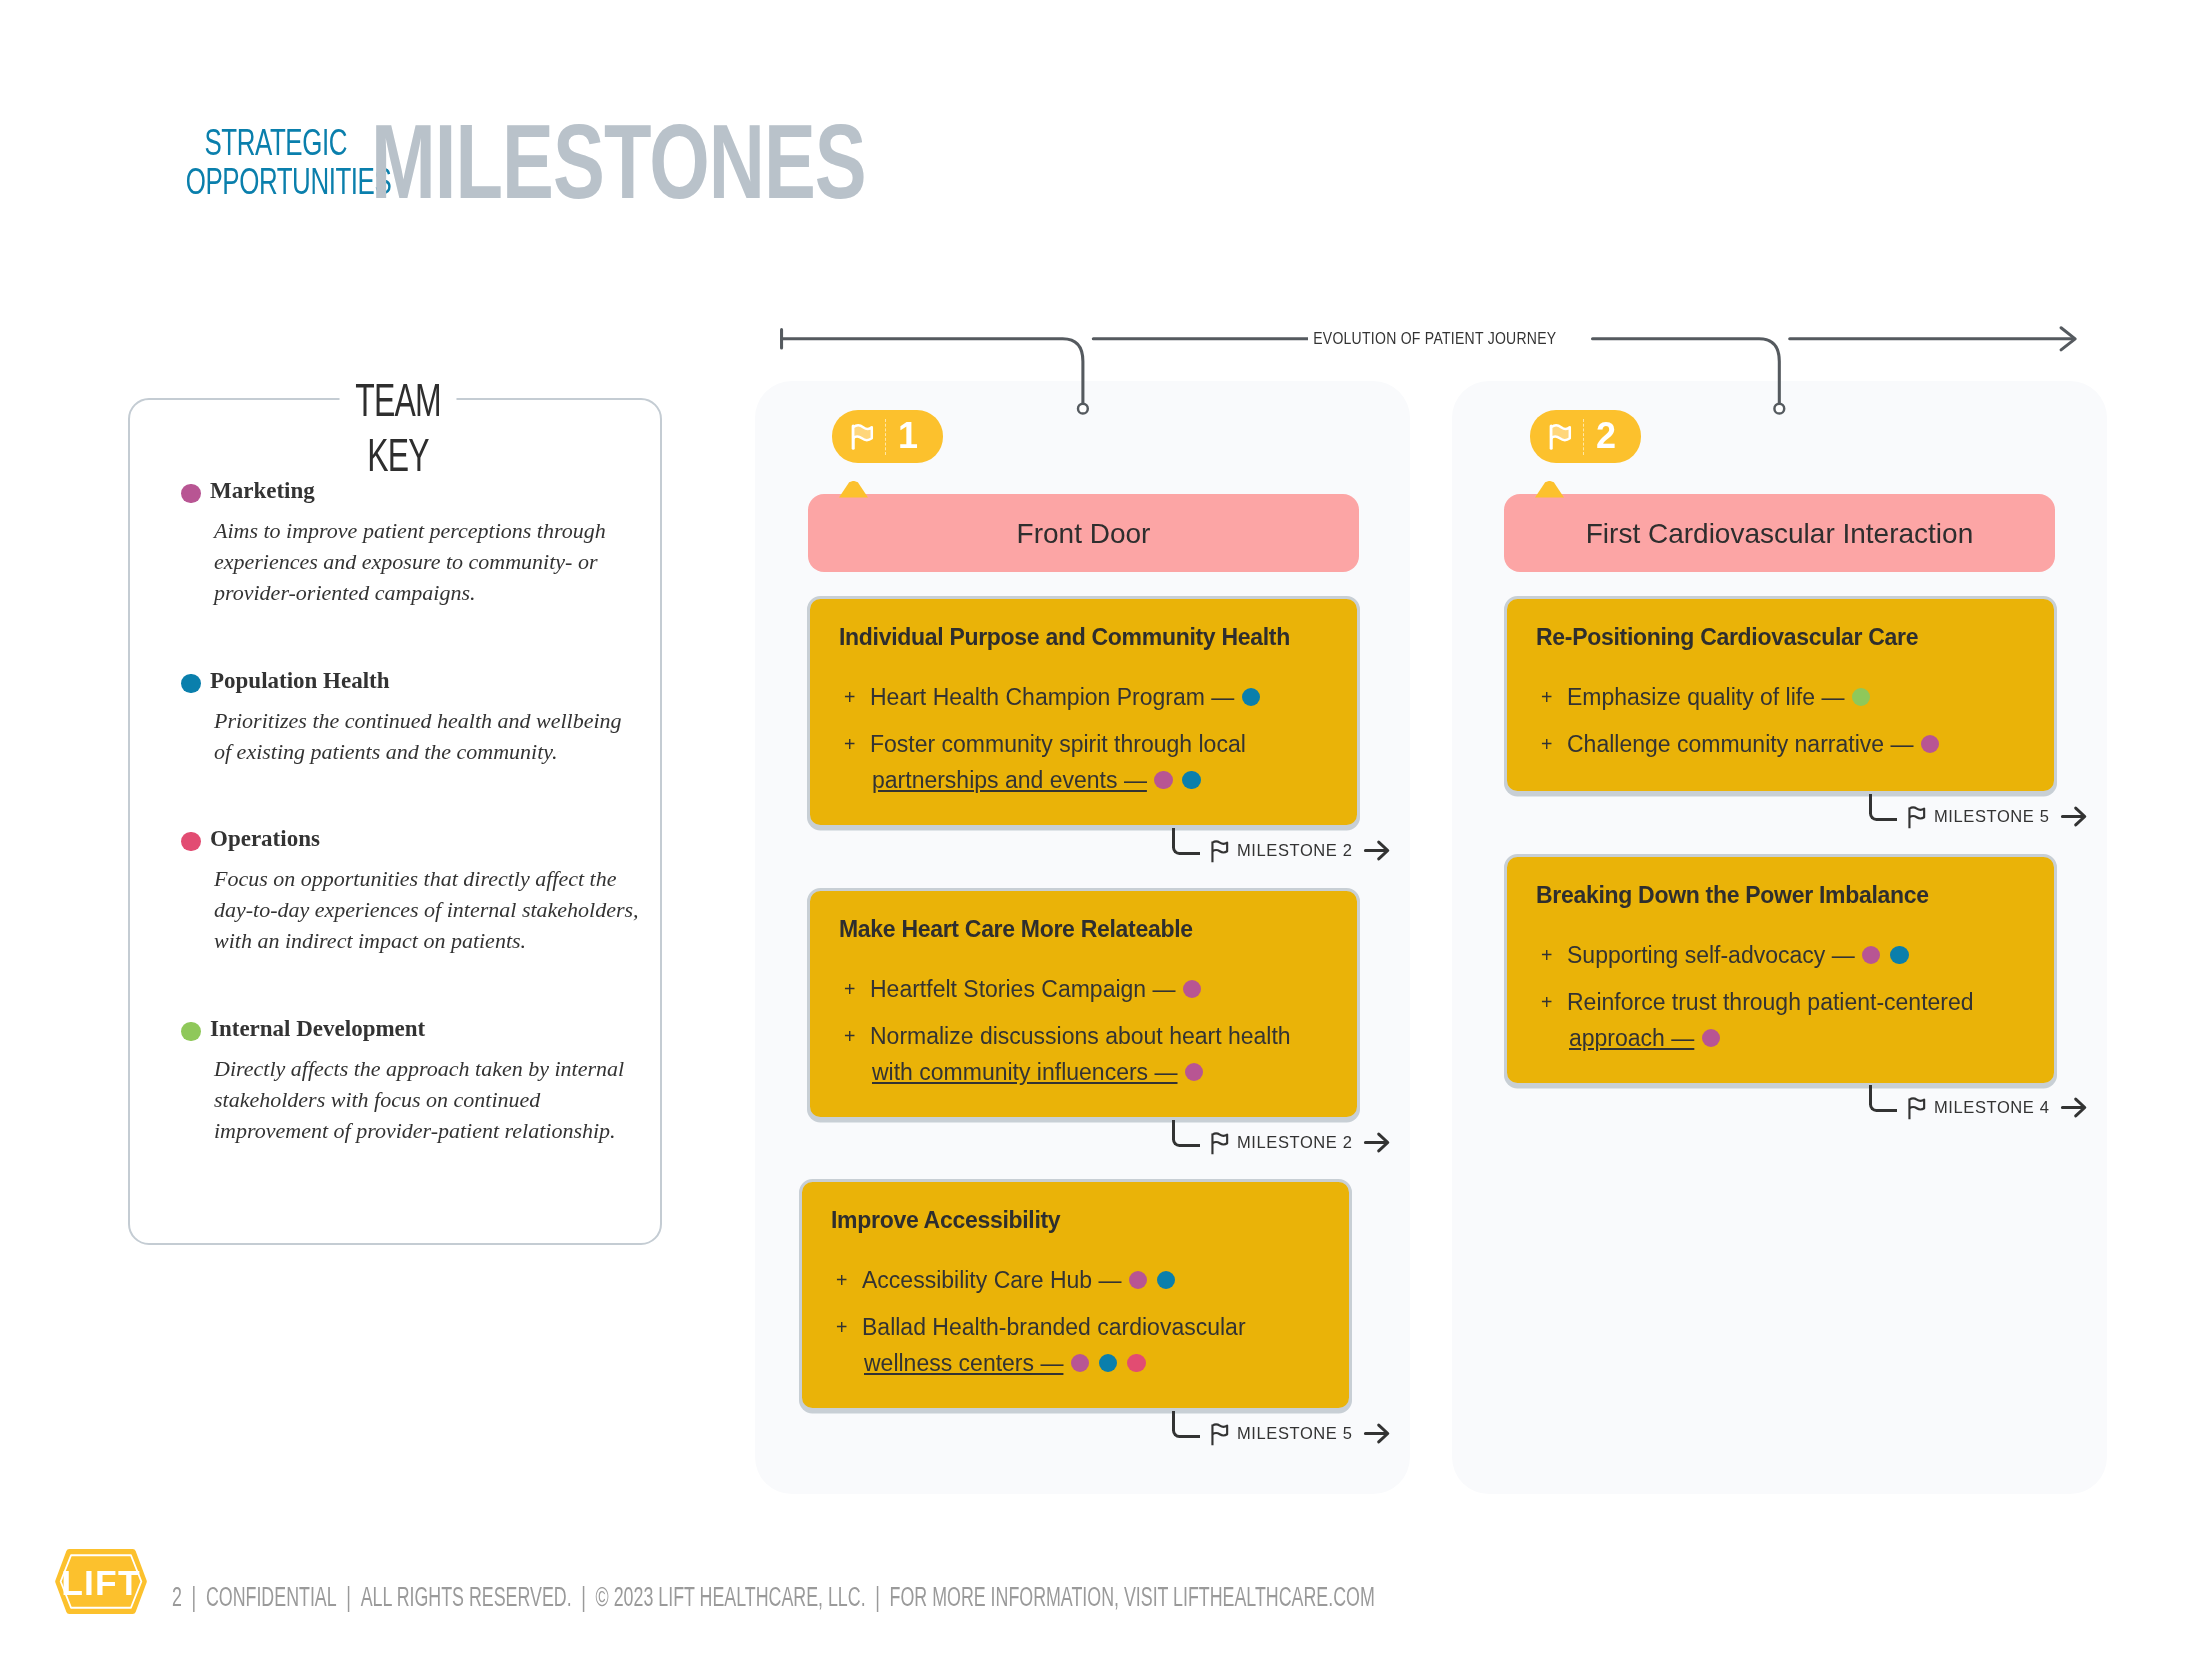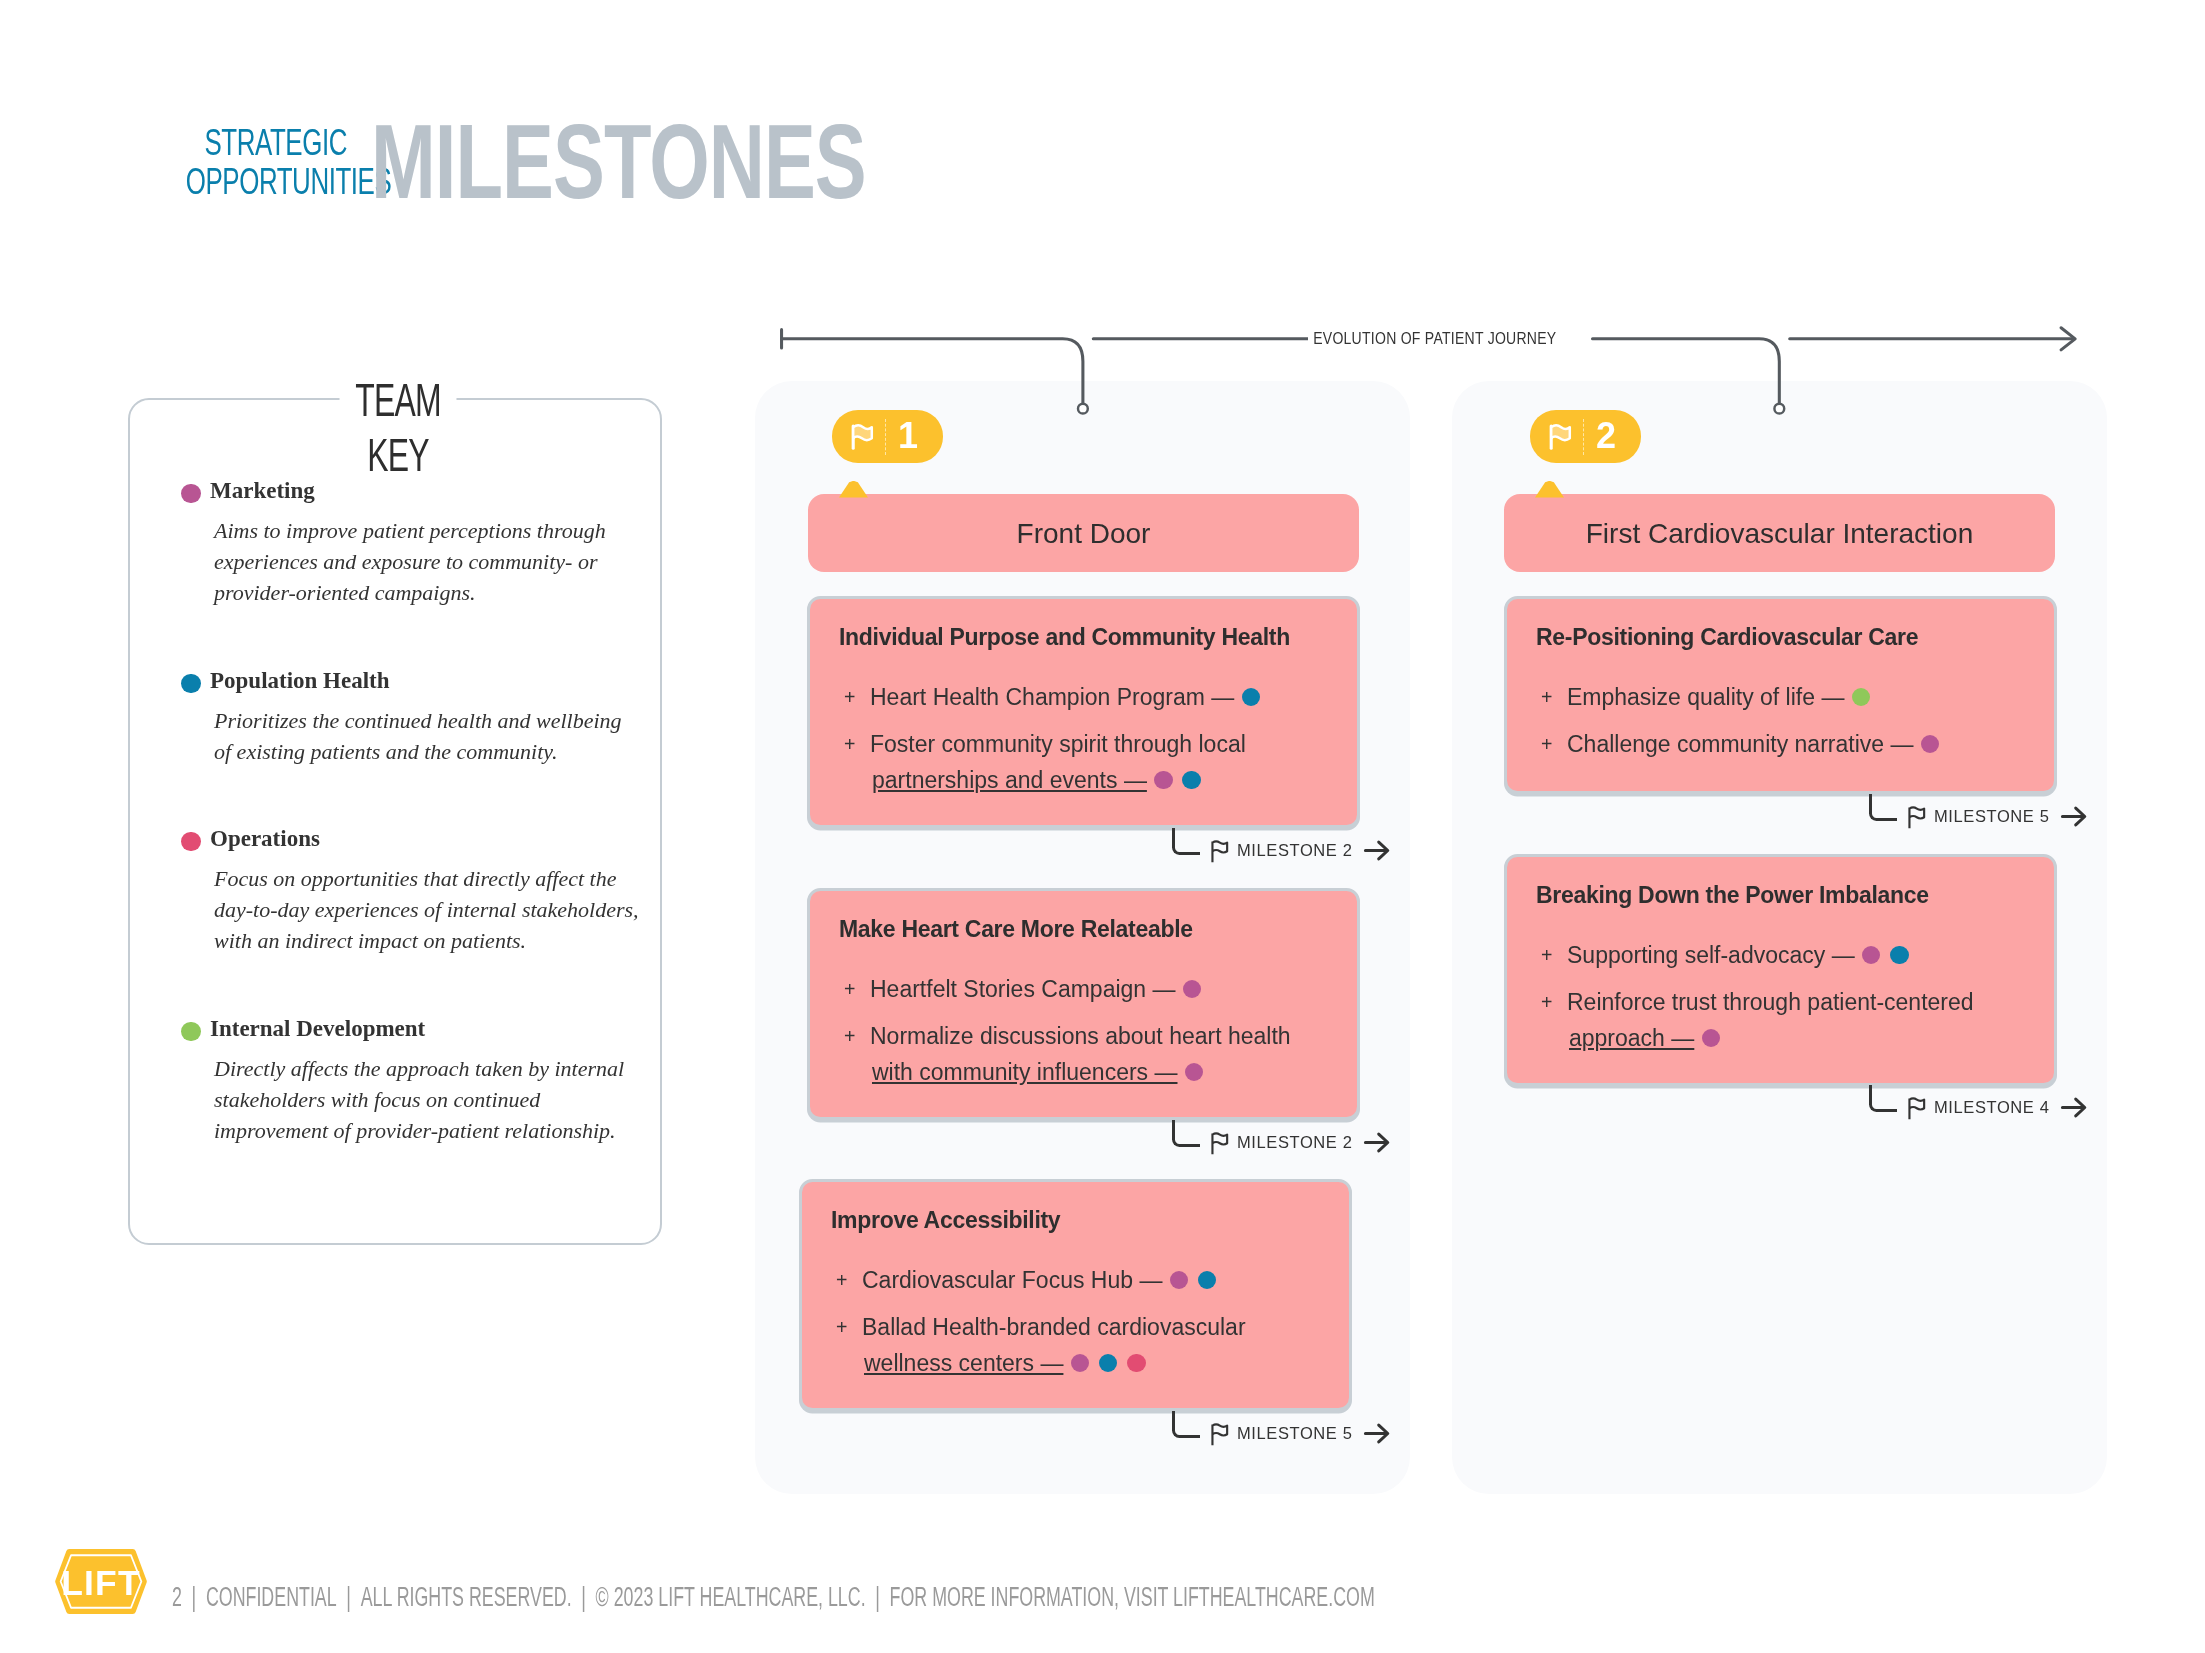--- a/index.html
+++ b/index.html
@@ -39,21 +39,21 @@
   .badge { position: absolute; width: 111px; height: 53px; background: #fcc12d; border-radius: 26px; }
   .badge-flag { position: absolute; left: 14.7px; top: 11px; width: 31px; height: 31px; }
   .badge-sep { position: absolute; left: 53px; top: 8.6px; height: 36px; border-left: 1.8px dashed #ffe6a3; }
   .badge-num { position: absolute; left: 66px; top: 6.1px; font-size: 36px; font-weight: bold; color: #fff; line-height: 40px; }
   .banner { position: absolute; height: 78px; width: 551px; background: #fca5a5; border-radius: 16px;
     display: flex; align-items: center; justify-content: center; }
   .banner-tab { position: absolute; width: 29px; height: 17px; background: #fcc12d; top: -13.5px; left: 31px;
     border-radius: 14.7px 14.7px 0 0; clip-path: polygon(0 100%, 35% 10%, 50% 0, 65% 10%, 100% 100%); }
   .banner-text { font-size: 28px; color: #2e2e2e; line-height: 37px; font-weight: normal; white-space: nowrap; }
 
-  .card { position: absolute; width: 553px; background: #fca5a5; border: 3.1px solid #c8cfd5; border-radius: 13.5px;
+  .card { position: absolute; width: 553px; background: #eab308; border: 3.1px solid #c8cfd5; border-radius: 13.5px;
     box-shadow: 0 2.5px 0 #c8cfd5; }
   .card-title { position: absolute; left: 29px; top: 23px; font-size: 23px; font-weight: bold; color: #2e2e2e;
     line-height: 31px; white-space: nowrap; letter-spacing: -0.3px; }
   .bullet { position: absolute; left: 34px; width: 490px; font-size: 23px; color: #333; line-height: 36px; }
   .bullet-plus { position: absolute; left: 0; top: 0; font-size: 19.6px; }
   .bullet-text { display: block; padding-left: 26px; }
   .bullet-line2 { display: block; padding-left: 28px; text-decoration: underline; }
   .dot { display: inline-block; width: 18.4px; height: 18.4px; border-radius: 50%; vertical-align: -1.2px; margin-left: 7.4px; }
   .dot + .dot { margin-left: 9.8px; }
 
@@ -177,21 +177,21 @@
   <span class="ms-label">MILESTONE 2</span>
   <svg class="ms-arrow" viewBox="0 0 48 44">
       <path d="M4 22 H40 M26 8 L41 22 L26 36" fill="none" stroke="#333" stroke-width="5" stroke-linecap="round" stroke-linejoin="round"></path>
     </svg>
 </div>
 
 <div class="card" style="left:799px; top:1179px; height:232px;">
   <div class="card-title">Improve Accessibility</div>
   <div class="bullet" style="top:80px;">
     <span class="bullet-plus">+</span>
-    <span class="bullet-text"><span>Cardiovascular Focus Hub —</span><span class="dot" style="background:#b85593;"></span><span class="dot" style="background:#0a7fac;"></span></span>
+    <span class="bullet-text"><span>Accessibility Care Hub —</span><span class="dot" style="background:#b85593;"></span><span class="dot" style="background:#0a7fac;"></span></span>
   </div>
   <div class="bullet" style="top:127px;">
     <span class="bullet-plus">+</span>
     <span class="bullet-text">Ballad Health-branded cardiovascular</span>
     <span class="bullet-line2"><span>wellness centers —</span><span class="dot" style="background:#b85593;"></span><span class="dot" style="background:#0a7fac;"></span><span class="dot" style="background:#e24c72;"></span></span>
   </div>
 </div>
 <div class="ms-link" style="left:1172px; top:1411px;">
   <span class="ms-elbow"></span>
   <svg class="ms-flag" viewBox="0 0 32 40">

